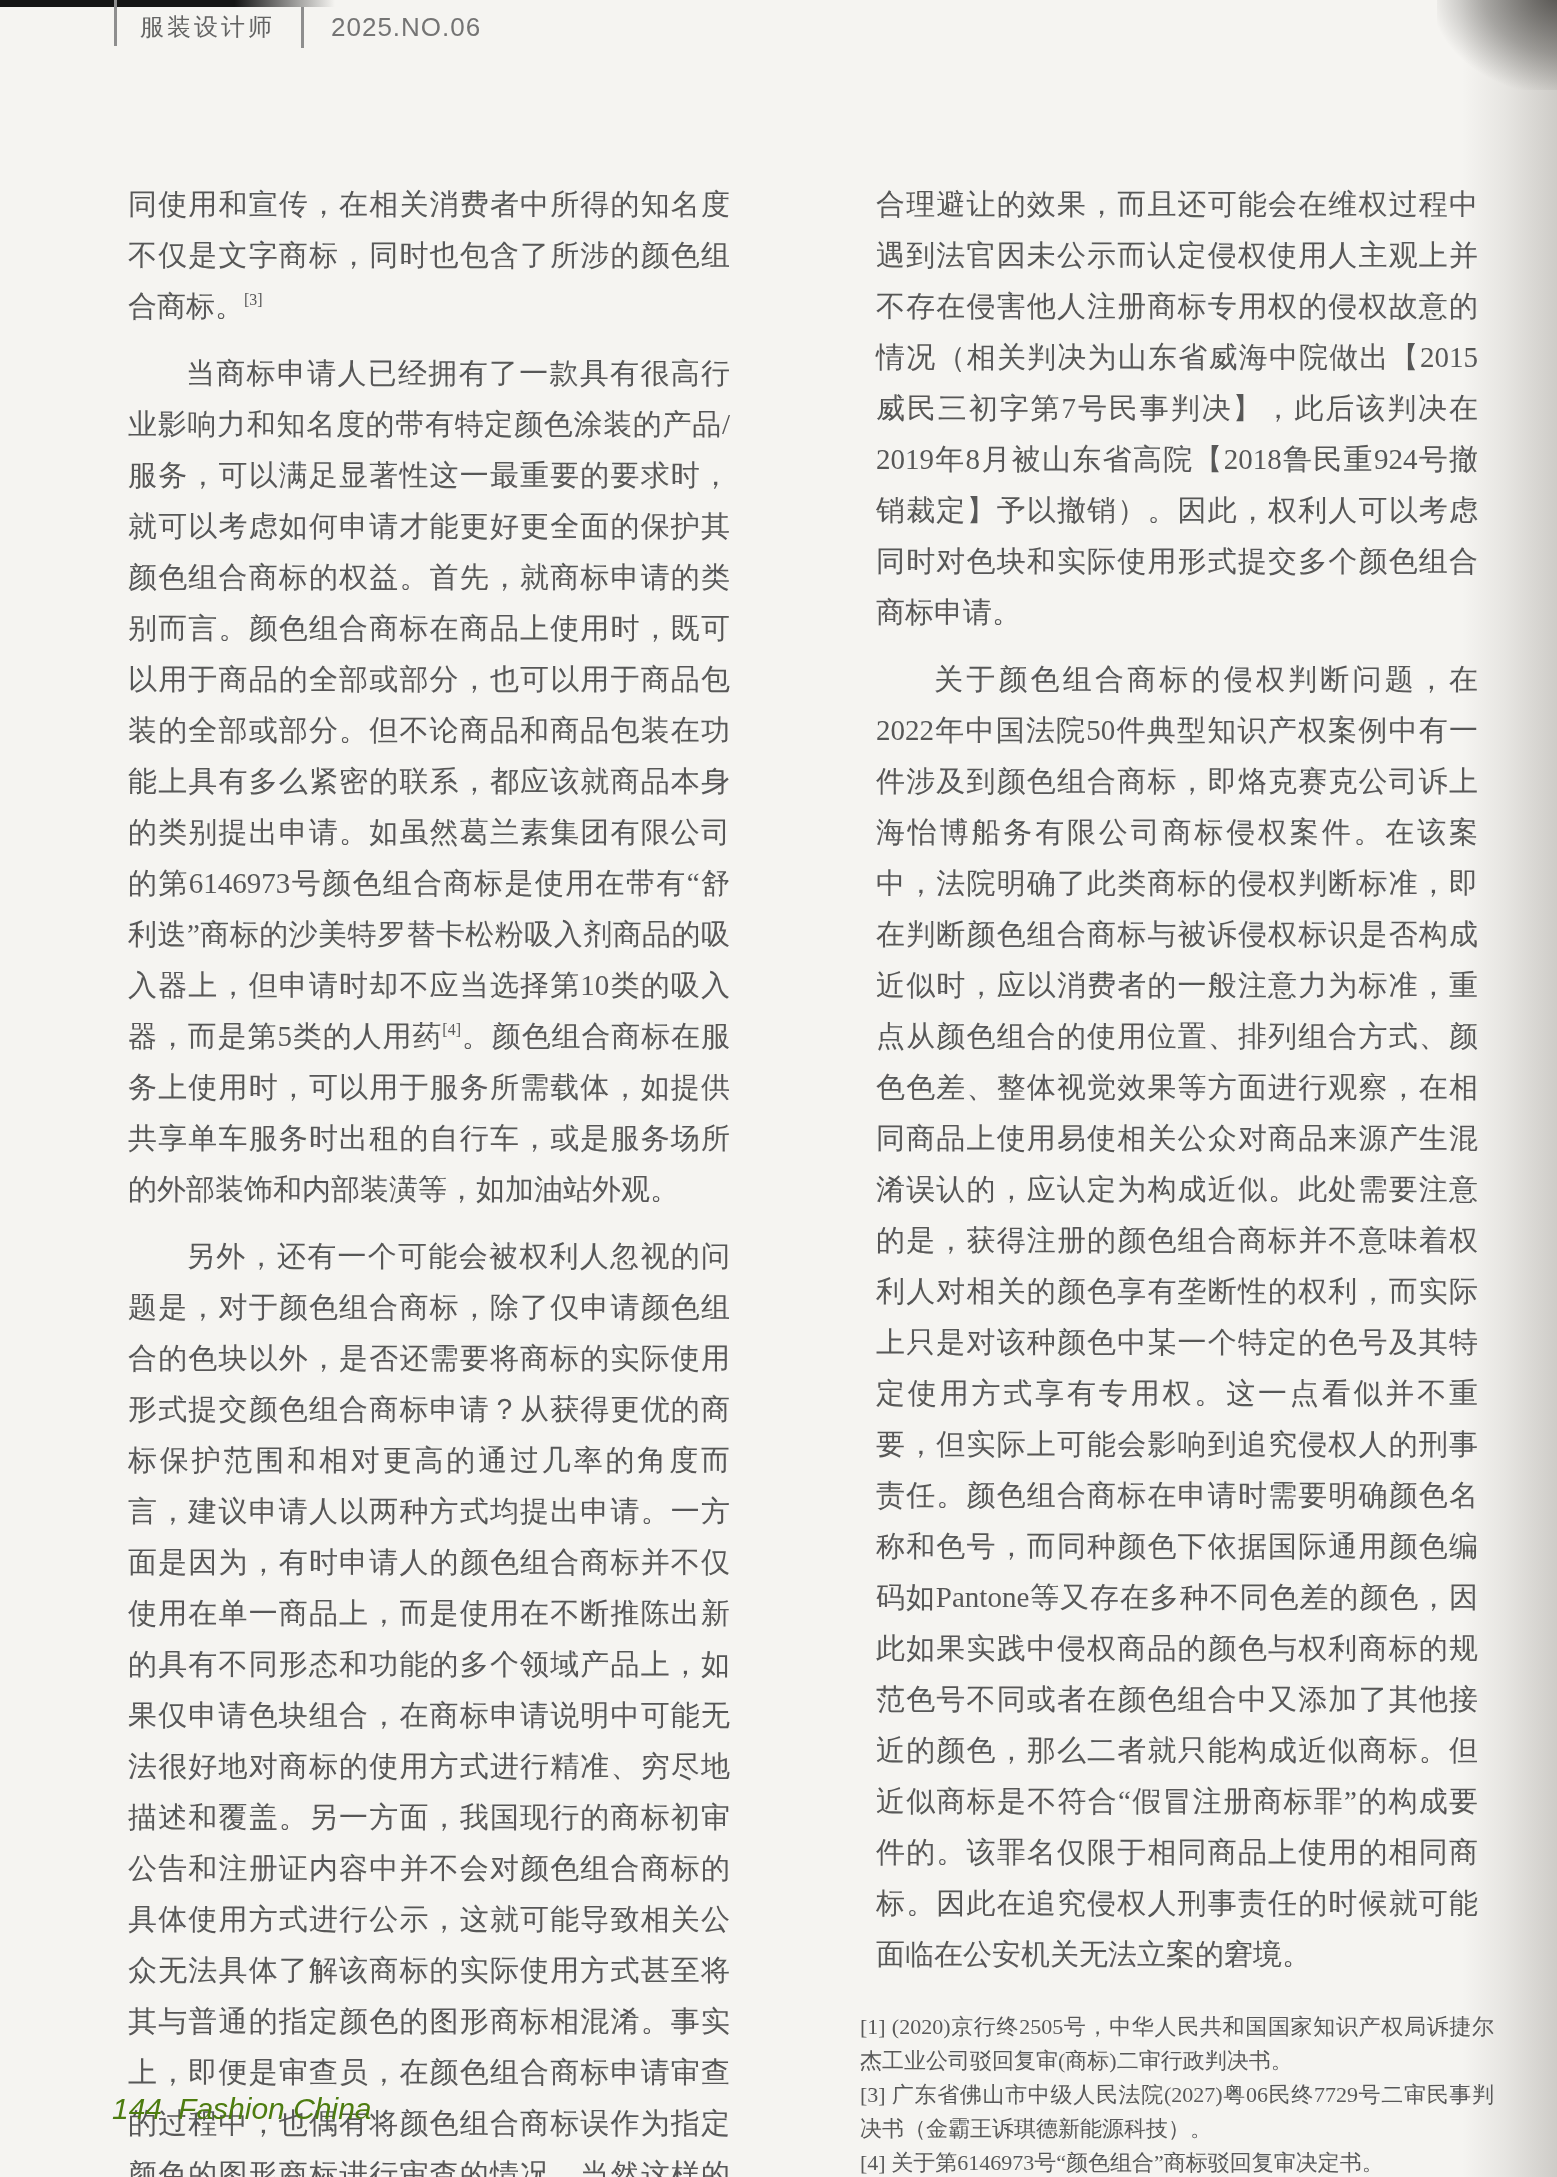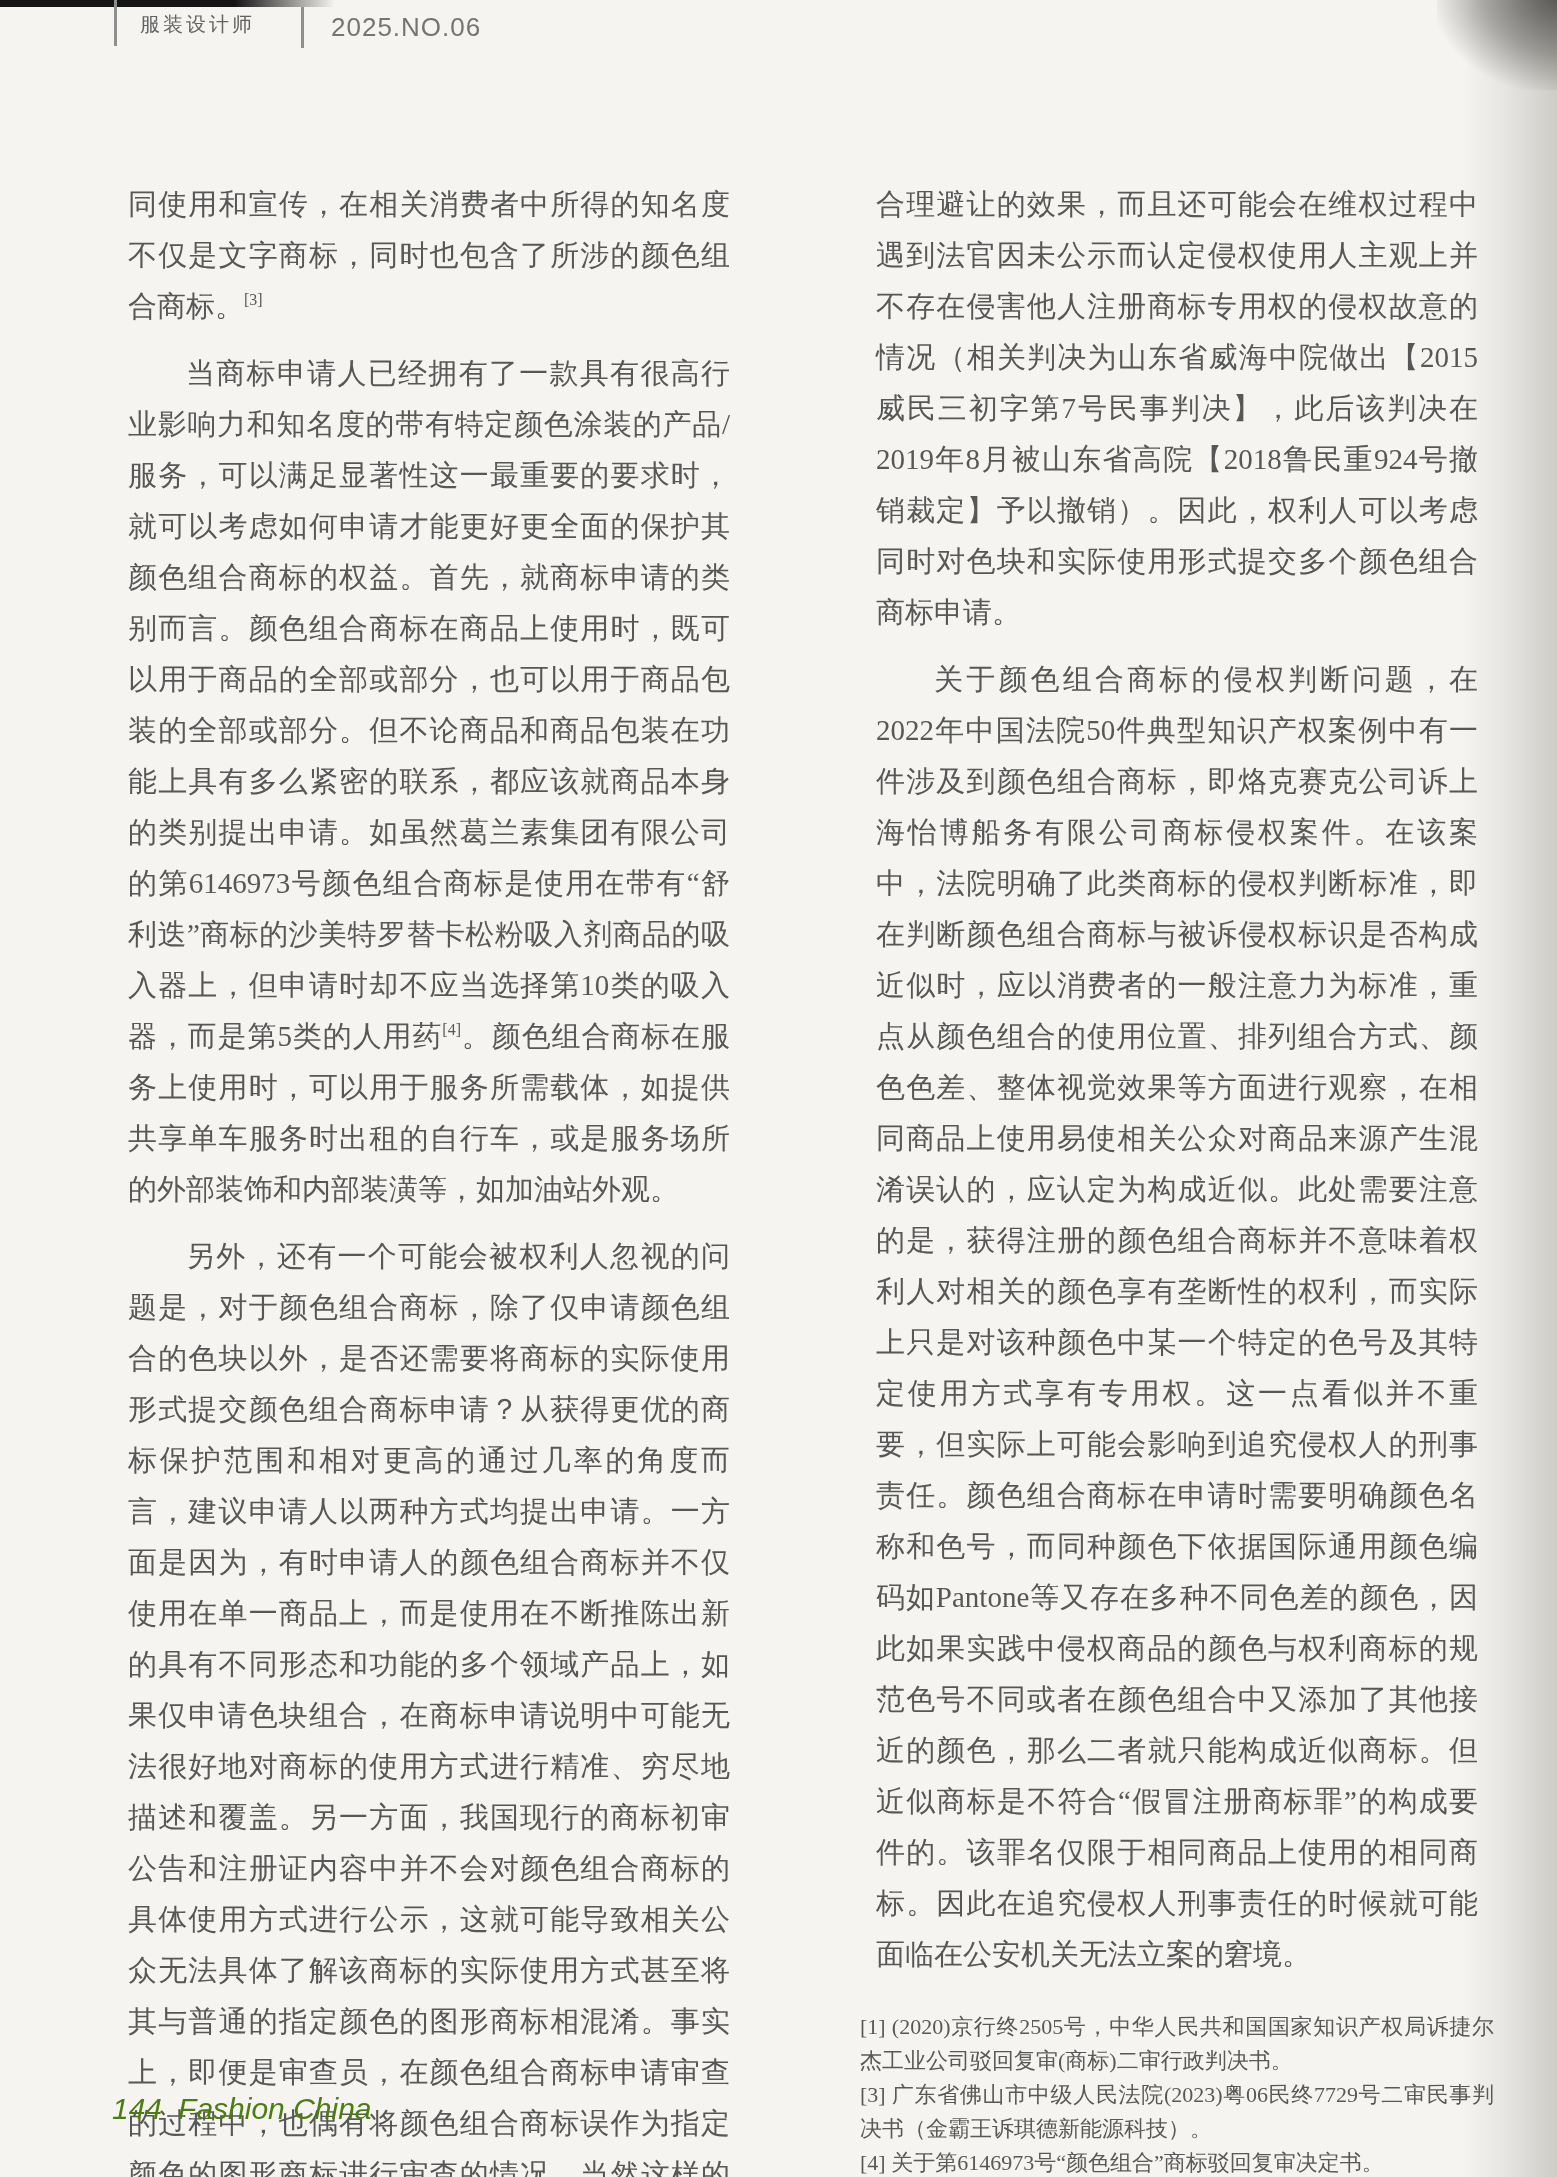--- a/index.html
+++ b/index.html
@@ -27,21 +27,21 @@
     pointer-events: none;
   }
 
   
   .hdr-bar { position: absolute; width: 3px; background: #8e8e8e; }
   .hdr-bar.b1 { left: 114px; top: 0; height: 46px; }
   .hdr-bar.b2 { left: 301px; top: 7px; height: 41px; }
   .hdr-journal {
     position: absolute; left: 140px; top: 11px;
     font-family: Liberation Serif, serif;
-    font-size: 20px; color: #636363; letter-spacing: 3px;
+    font-size: 24px; color: #636363; letter-spacing: 3px;
   }
   .hdr-issue {
     position: absolute; left: 331px; top: 12px;
     font-family: "Liberation Sans", sans-serif;
     font-size: 26px; color: #747474; letter-spacing: 1px;
   }
 
   
   .col {
     position: absolute; top: 163px; width: 634px;
@@ -100,21 +100,21 @@
         <p class="para indent">另外，还有一个可能会被权利人忽视的问题是，对于颜色组合商标，除了仅申请颜色组合的色块以外，是否还需要将商标的实际使用形式提交颜色组合商标申请？从获得更优的商标保护范围和相对更高的通过几率的角度而言，建议申请人以两种方式均提出申请。一方面是因为，有时申请人的颜色组合商标并不仅使用在单一商品上，而是使用在不断推陈出新的具有不同形态和功能的多个领域产品上，如果仅申请色块组合，在商标申请说明中可能无法很好地对商标的使用方式进行精准、穷尽地描述和覆盖。另一方面，我国现行的商标初审公告和注册证内容中并不会对颜色组合商标的具体使用方式进行公示，这就可能导致相关公众无法具体了解该商标的实际使用方式甚至将其与普通的指定颜色的图形商标相混淆。事实上，即便是审查员，在颜色组合商标申请审查的过程中，也偶有将颜色组合商标误作为指定颜色的图形商标进行审查的情况，当然这样的个例在后续的司法审查过程中是可以得到纠正的。但是相关使用方式公示的缺失，不仅无法充分起到警示同行业对相同或近似商标进行</p>
       </div>
 
     <div class="col col-right">
       <div id="col-right-body">
           <p class="para">合理避让的效果，而且还可能会在维权过程中遇到法官因未公示而认定侵权使用人主观上并不存在侵害他人注册商标专用权的侵权故意的情况（相关判决为山东省威海中院做出【2015威民三初字第7号民事判决】，此后该判决在2019年8月被山东省高院【2018鲁民重924号撤销裁定】予以撤销）。因此，权利人可以考虑同时对色块和实际使用形式提交多个颜色组合商标申请。</p>
           <p class="para indent">关于颜色组合商标的侵权判断问题，在2022年中国法院50件典型知识产权案例中有一件涉及到颜色组合商标，即烙克赛克公司诉上海怡博船务有限公司商标侵权案件。在该案中，法院明确了此类商标的侵权判断标准，即在判断颜色组合商标与被诉侵权标识是否构成近似时，应以消费者的一般注意力为标准，重点从颜色组合的使用位置、排列组合方式、颜色色差、整体视觉效果等方面进行观察，在相同商品上使用易使相关公众对商品来源产生混淆误认的，应认定为构成近似。此处需要注意的是，获得注册的颜色组合商标并不意味着权利人对相关的颜色享有垄断性的权利，而实际上只是对该种颜色中某一个特定的色号及其特定使用方式享有专用权。这一点看似并不重要，但实际上可能会影响到追究侵权人的刑事责任。颜色组合商标在申请时需要明确颜色名称和色号，而同种颜色下依据国际通用颜色编码如Pantone等又存在多种不同色差的颜色，因此如果实践中侵权商品的颜色与权利商标的规范色号不同或者在颜色组合中又添加了其他接近的颜色，那么二者就只能构成近似商标。但近似商标是不符合“假冒注册商标罪”的构成要件的。该罪名仅限于相同商品上使用的相同商标。因此在追究侵权人刑事责任的时候就可能面临在公安机关无法立案的窘境。</p>
         </div>
       <div class="footnotes" id="footnotes">
           <p class="footnote">[1] (2020)京行终2505号，中华人民共和国国家知识产权局诉捷尔杰工业公司驳回复审(商标)二审行政判决书。</p>
-          <p class="footnote">[3] 广东省佛山市中级人民法院(2023)粤06民终7729号二审民事判决书（金霸王诉琪德新能源科技）。</p>
+          <p class="footnote">[3] 广东省佛山市中级人民法院(2027)粤06民终7729号二审民事判决书（金霸王诉琪德新能源科技）。</p>
           <p class="footnote">[4] 关于第6146973号“颜色组合”商标驳回复审决定书。</p>
         </div>
     </div>
   </main>
 
   <footer class="pfooter">
     <span class="pagenum">144</span><span class="brand">Fashion China</span>
   </footer>
 
 </div>

